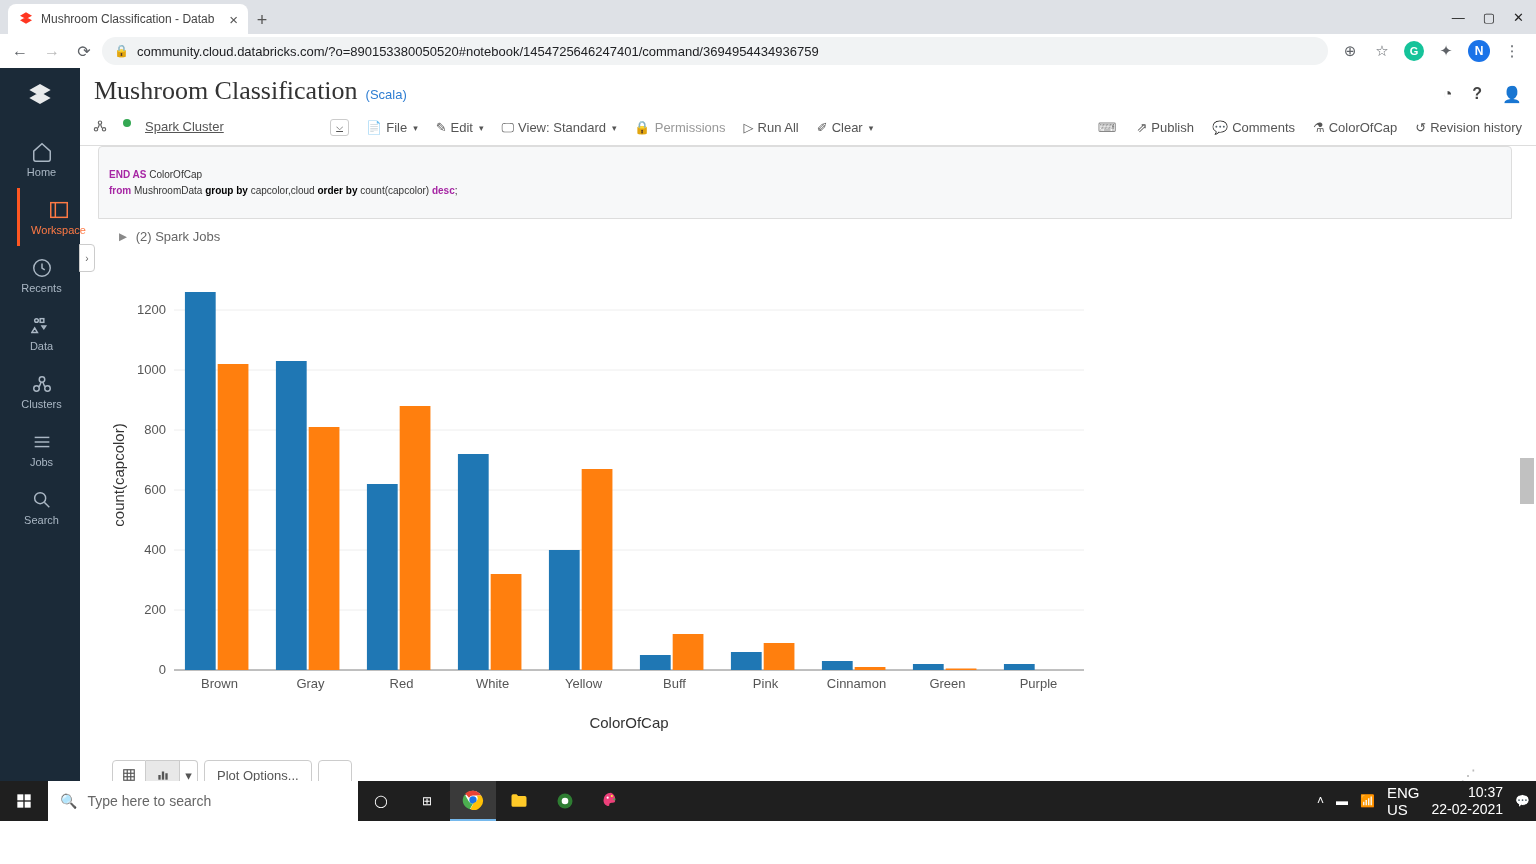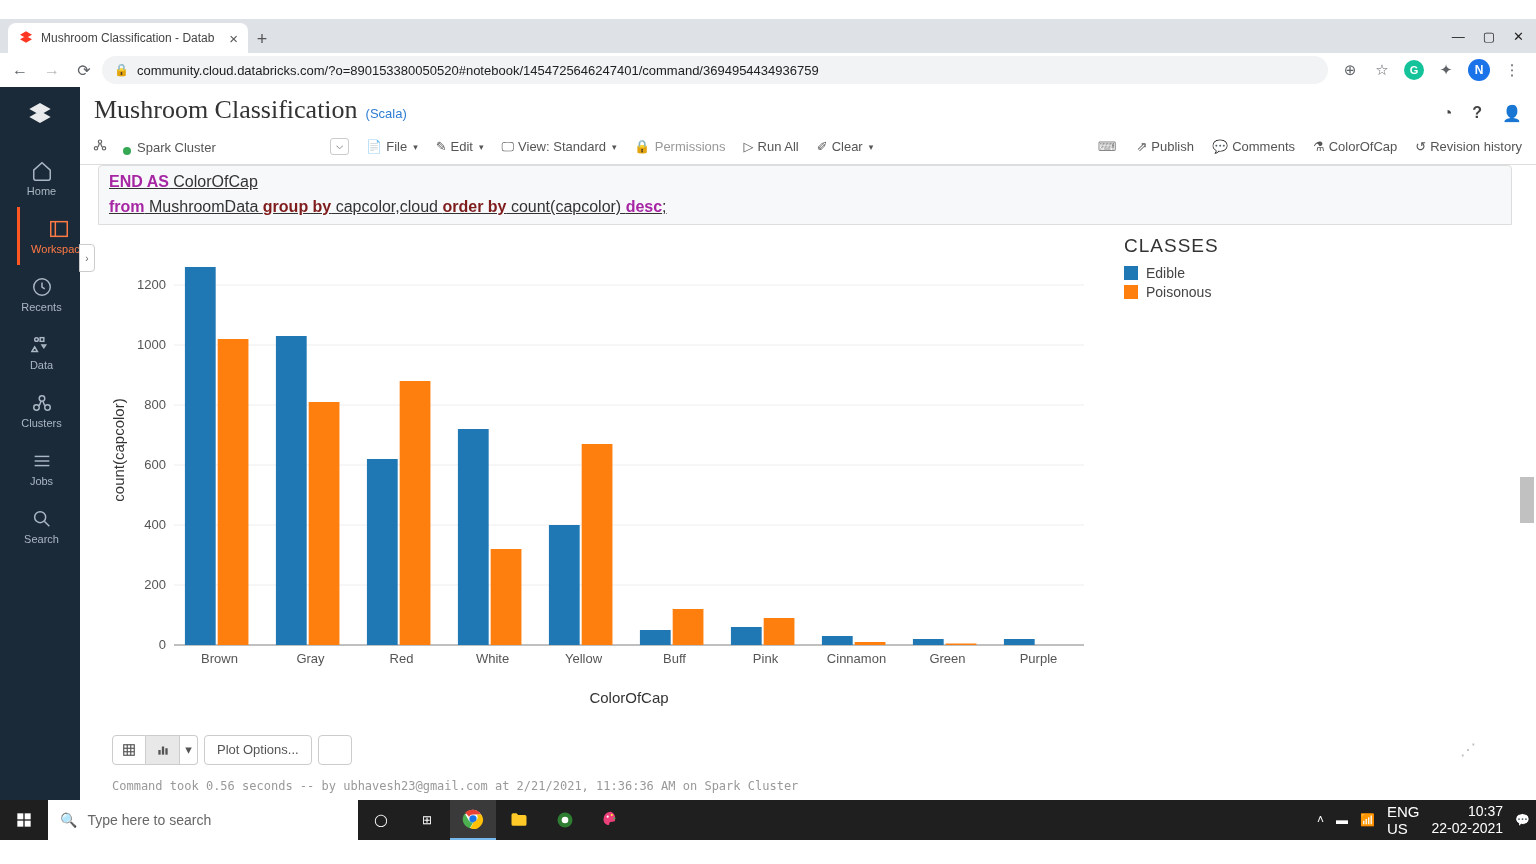--- a/index.html
+++ b/index.html
@@ -1,20 +1,20 @@
 <!DOCTYPE html>
 <html><head>
 <meta charset="utf-8">
 <style>
 * { margin: 0; padding: 0; box-sizing: border-box; font-family: "Helvetica Neue", Helvetica, Arial, sans-serif; }
 body { width: 1536px; height: 864px; overflow: hidden; background: #fff; }
 
 
 .browser-chrome { height: 68px; background: #fff; border-bottom: 1px solid #d0d0d0; }
-.tab-bar { height: 34px; background: #dee1e6; display: flex; align-items: flex-end; padding-left: 8px; margin-top: 19px; }
+.tab-bar { height: 34px; background: #dee1e6; display: flex; align-items: flex-end; padding-left: 8px; }
 .tab { background: #fff; height: 30px; width: 240px; border-radius: 8px 8px 0 0; display: flex; align-items: center; padding: 0 10px; font-size: 12px; color: #444; gap: 7px; }
 .tab .favicon { width: 16px; height: 16px; display:flex; align-items:center; justify-content:center; }
 .tab .title { flex: 1; white-space: nowrap; overflow: hidden; text-overflow: ellipsis; }
 .tab .close { color: #555; font-size: 15px; cursor:pointer; }
 .newtab { width: 28px; height: 28px; display:flex; align-items:center; justify-content:center; color:#555; font-size:18px; }
 .win-controls { margin-left:auto; display:flex; gap:18px; padding-right:12px; color:#222; align-items:center; height:100%; }
 .win-controls span { font-size:13px; cursor:pointer; }
 
 .addr-row { height: 34px; display:flex; align-items:center; padding: 0 6px; gap:4px; background:#fff; }
 .nav-btn { width:28px; height:28px; display:flex; align-items:center; justify-content:center; color:#5f6368; font-size:16px; border-radius:14px; cursor:pointer; }
@@ -34,31 +34,31 @@
 .sidebar .item svg { width:22px; height:22px; }
 .expander { position:absolute; left:79px; top:244px; width:16px; height:28px; background:#fff; border:1px solid #ccc; border-radius:0 4px 4px 0; display:flex; align-items:center; justify-content:center; font-size:10px; color:#666; cursor:pointer; }
 
 .main { flex:1; display:flex; flex-direction:column; overflow:hidden; position:relative; }
 .nb-header { padding: 8px 14px 4px; display:flex; align-items:baseline; gap:8px; }
 .nb-header h1 { font-size:26px; font-weight:400; color:#333;font-family:Liberation Serif, serif; }
 .nb-header .lang { color:#2d7dd2; font-size:13px; }
 .nb-header .right-icons { margin-left:auto; display:flex; gap:20px; color:#444; font-size:16px; align-items:center; }
 
 .toolbar { height:36px; border-bottom:1px solid #ddd; display:flex; align-items:center; padding:0 6px; font-size:13px; color:#555; gap:2px; }
-.toolbar .cluster-sel { display:flex; align-items:flex-end; gap:6px; border:1px solid transparent; padding:2px 6px; width:240px; }
+.toolbar .cluster-sel { display:flex; align-items:flex-start; gap:14px; border:1px solid transparent; padding:2px 6px; width:240px;text-decoration:underline; }
 .toolbar .dot-green { width:8px; height:8px; border-radius:4px; background:#34a853; display:inline-block; }
 .toolbar .tbtn { padding:4px 8px; display:flex; align-items:center; gap:4px; cursor:pointer; }
 .toolbar .tbtn.locked { color:#999; }
 .toolbar .caret { font-size:9px; margin-left:2px; }
 .toolbar .spacer { flex:1; }
 
 .content { flex:1; overflow:auto; padding: 0 20px 0 14px; position:relative; }
-.cell-code { border:1px solid #ddd; border-radius:4px 4px 0 0; background:#f7f8f9; padding: 4px 10px; font-family: Menlo, Consolas, monospace; font-size: 16px; line-height:1.55; color:#333; margin-left: 4px; margin-right:4px;text-decoration:underline; }
+.cell-code { border:1px solid #ddd; border-radius:4px 4px 0 0; background:#f7f8f9; padding: 20px 10px; font-family: Menlo, Consolas, monospace; font-size: 10px; line-height:1.55; color:#333; margin-left: 4px; margin-right:4px; }
 .kw { color:#a626a4; font-weight:bold; }
-.kw2 { color:#7f1d1d; font-weight:bold; }
+.kw2 { color:#000000; font-weight:bold; }
 
 .jobs-row { padding:10px 0 6px 24px; color:#666; font-size:13px; }
 .jobs-row .tri { display:inline-block; transform: scale(0.8); color:#888; margin-right:4px; }
 
 .chart-area { display:flex; padding: 10px 0 0 10px; }
 .chart-svg-wrap { width: 990px; }
 .legend-box { padding-left: 30px; }
 .legend-title { font-size:19px; color:#333; letter-spacing:1px; margin-bottom:8px; }
 .legend-row { display:flex; align-items:center; gap:8px; font-size:14px; color:#444; margin-bottom:3px; cursor:pointer; }
 .swatch { width:14px; height:14px; }
@@ -225,20 +225,24 @@
       <div class="tbtn">⚗ <span>ColorOfCap</span></div>
       <div class="tbtn">↺ <span>Revision history</span></div>
     </div>
 
     <div class="content">
       <div class="cell-code">
         <div><span class="kw">END AS</span><span> ColorOfCap</span></div>
         <div><span class="kw">from</span><span> MushroomData </span><span class="kw2">group by</span><span> capcolor,cloud </span><span class="kw2">order by</span><span> count(capcolor) </span><span class="kw">desc</span><span>;</span></div>
       </div>
 
+      <div class="jobs-row">
+        <span class="tri">▶</span>
+        <span>(2) Spark Jobs</span>
+      </div>
 
       <div class="chart-area">
         <div class="chart-svg-wrap">
           <svg id="chart-svg" width="990" height="480">
               <line x1="70" y1="410" x2="980" y2="410" stroke="#eee" stroke-width="1"></line>
               <text x="62" y="414" text-anchor="end" font-size="13" fill="#555">0</text>
               <line x1="70" y1="350" x2="980" y2="350" stroke="#eee" stroke-width="1"></line>
               <text x="62" y="354" text-anchor="end" font-size="13" fill="#555">200</text>
               <line x1="70" y1="290" x2="980" y2="290" stroke="#eee" stroke-width="1"></line>
               <text x="62" y="294" text-anchor="end" font-size="13" fill="#555">400</text>
@@ -277,33 +281,20 @@
               <text x="752.5" y="428" text-anchor="middle" font-size="13" fill="#555">Cinnamon</text>
               <rect x="808.92" y="404" width="30.759999999999998" height="6" fill="#1f77b4"></rect>
               <rect x="841.68" y="408.5" width="30.759999999999998" height="1.5" fill="#ff7f0e"></rect>
               <text x="843.5" y="428" text-anchor="middle" font-size="13" fill="#555">Green</text>
               <rect x="899.92" y="404" width="30.759999999999998" height="6" fill="#1f77b4"></rect>
               <text x="934.5" y="428" text-anchor="middle" font-size="13" fill="#555">Purple</text>
               <text x="525" y="468" text-anchor="middle" font-size="15" fill="#333">ColorOfCap</text>
               <text x="0" y="0" text-anchor="middle" font-size="15" fill="#333" transform="translate(20 215) rotate(-90)">count(capcolor)</text>
             </svg>
         </div>
-        <div class="legend-box">
-          <div class="legend-title">CLASSES</div>
-          <div id="legend-rows">
-              <div class="legend-row">
-                <span class="swatch" style="background: rgb(31, 119, 180);"></span>
-                <span>Edible</span>
-              </div>
-              <div class="legend-row">
-                <span class="swatch" style="background: rgb(255, 127, 14);"></span>
-                <span>Poisonous</span>
-              </div>
-            </div>
-        </div>
       </div>
 
       <div class="result-toolbar">
         <div class="btn-grp">
           <div class="b">
             <svg width="14" height="14" viewBox="0 0 24 24" fill="none" stroke="#555" stroke-width="2">
                 <rect x="3" y="3" width="18" height="18"></rect>
                 <line x1="3" y1="9" x2="21" y2="9"></line>
                 <line x1="3" y1="15" x2="21" y2="15"></line>
                 <line x1="9" y1="3" x2="9" y2="21"></line>

